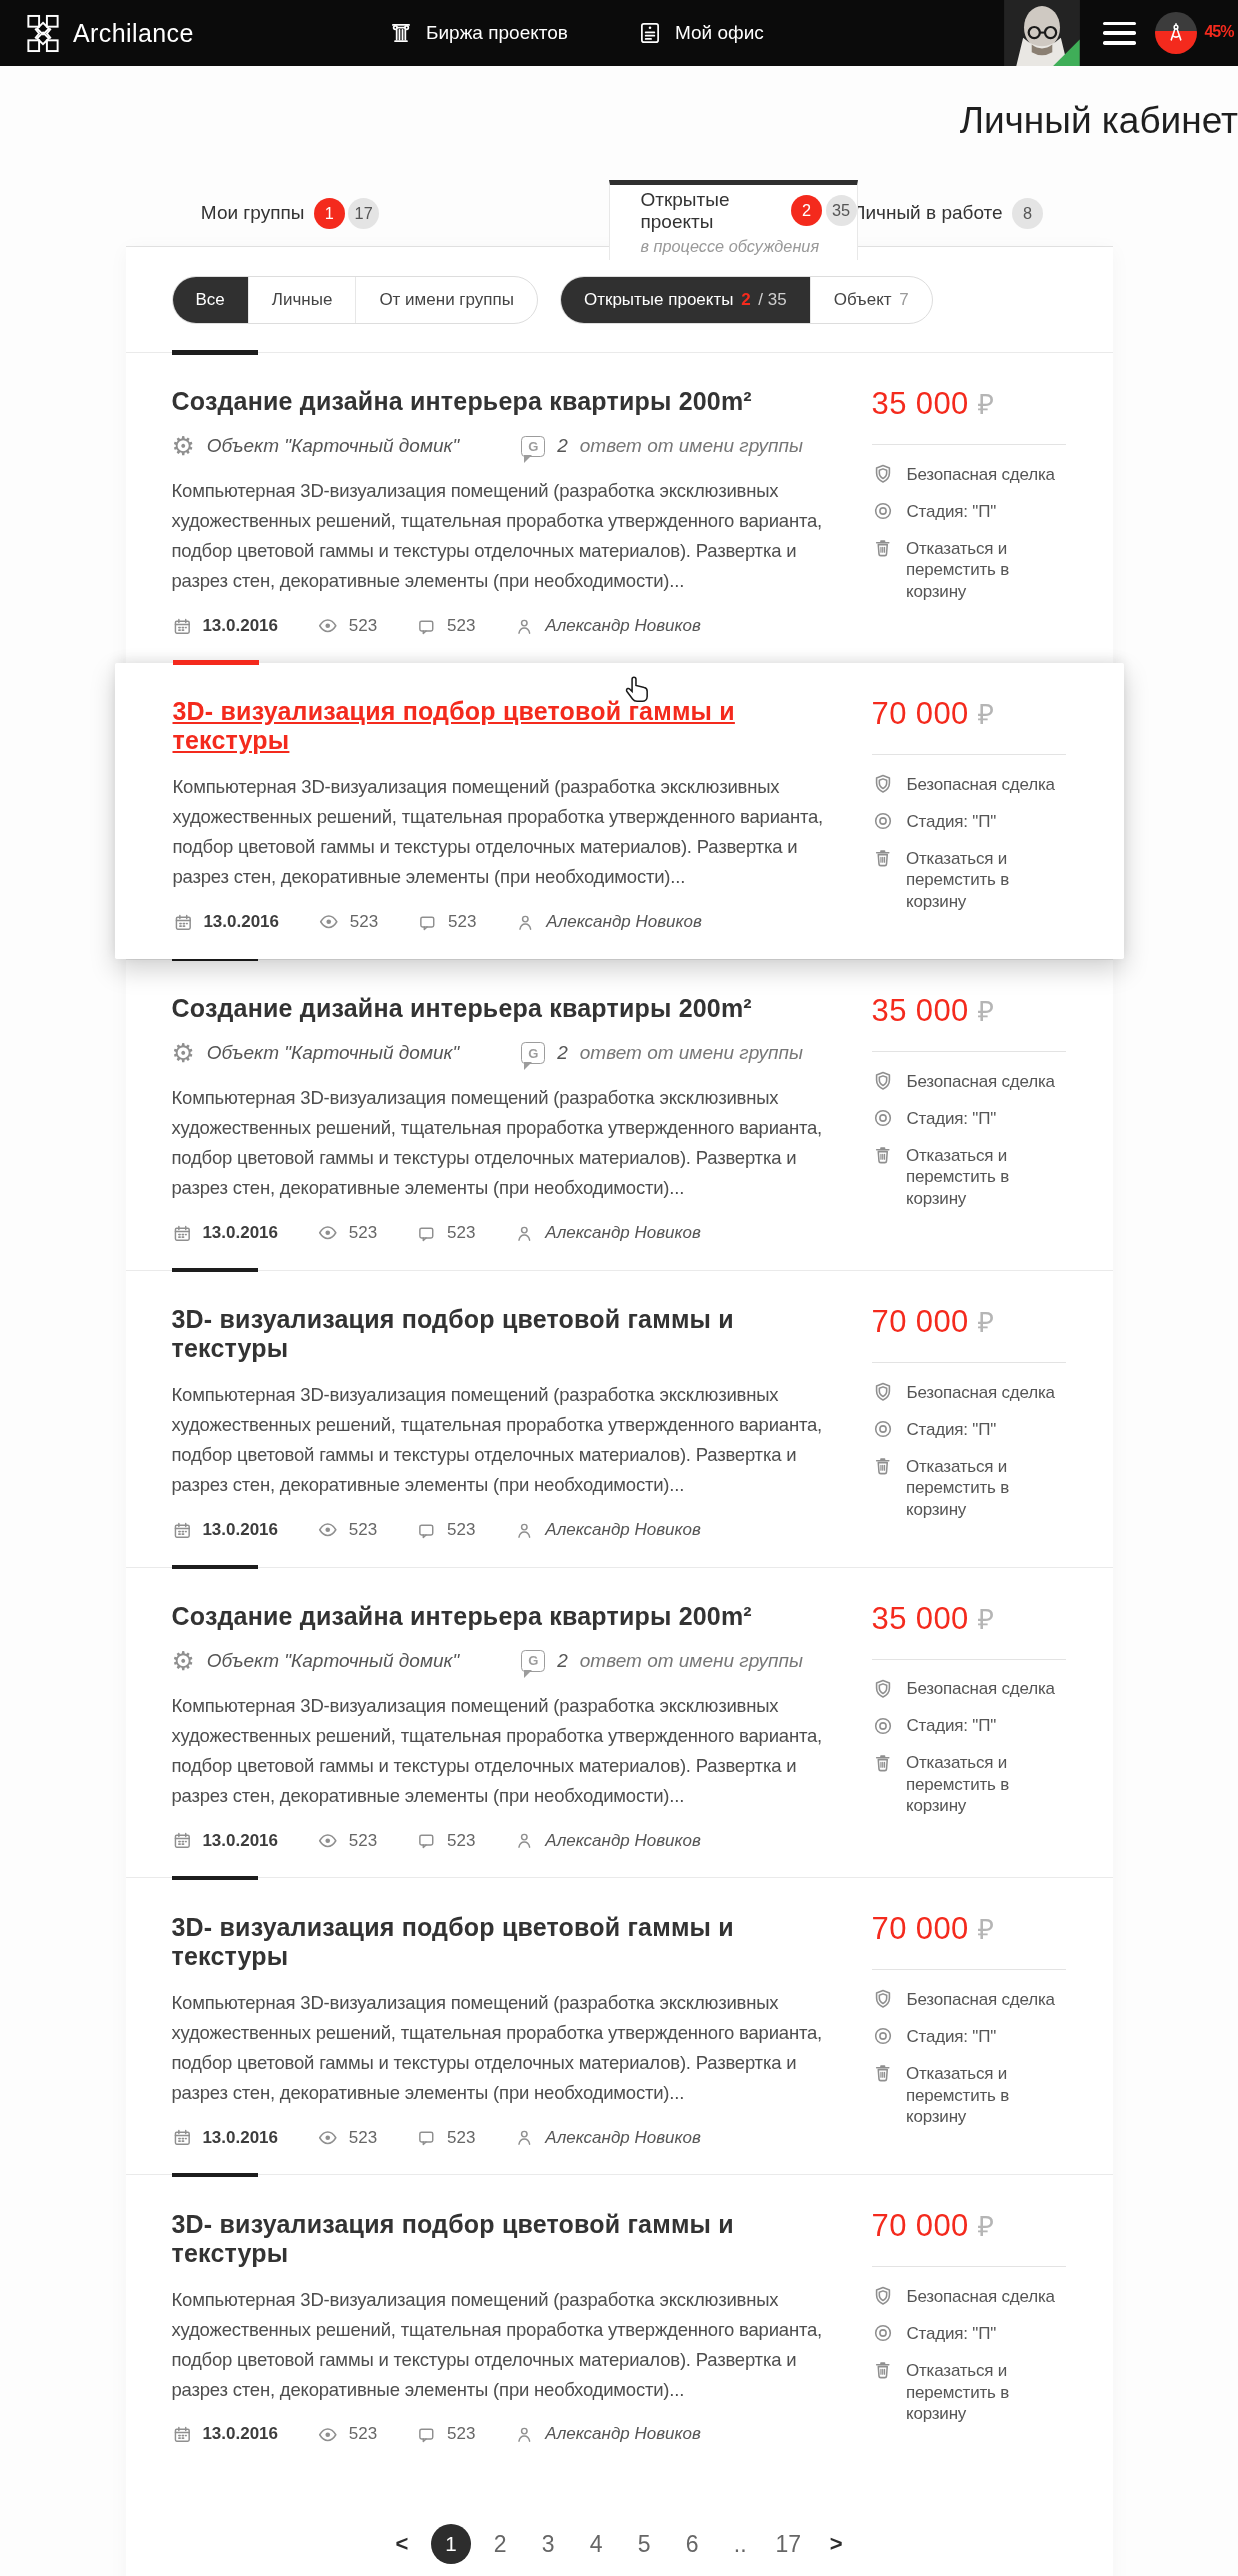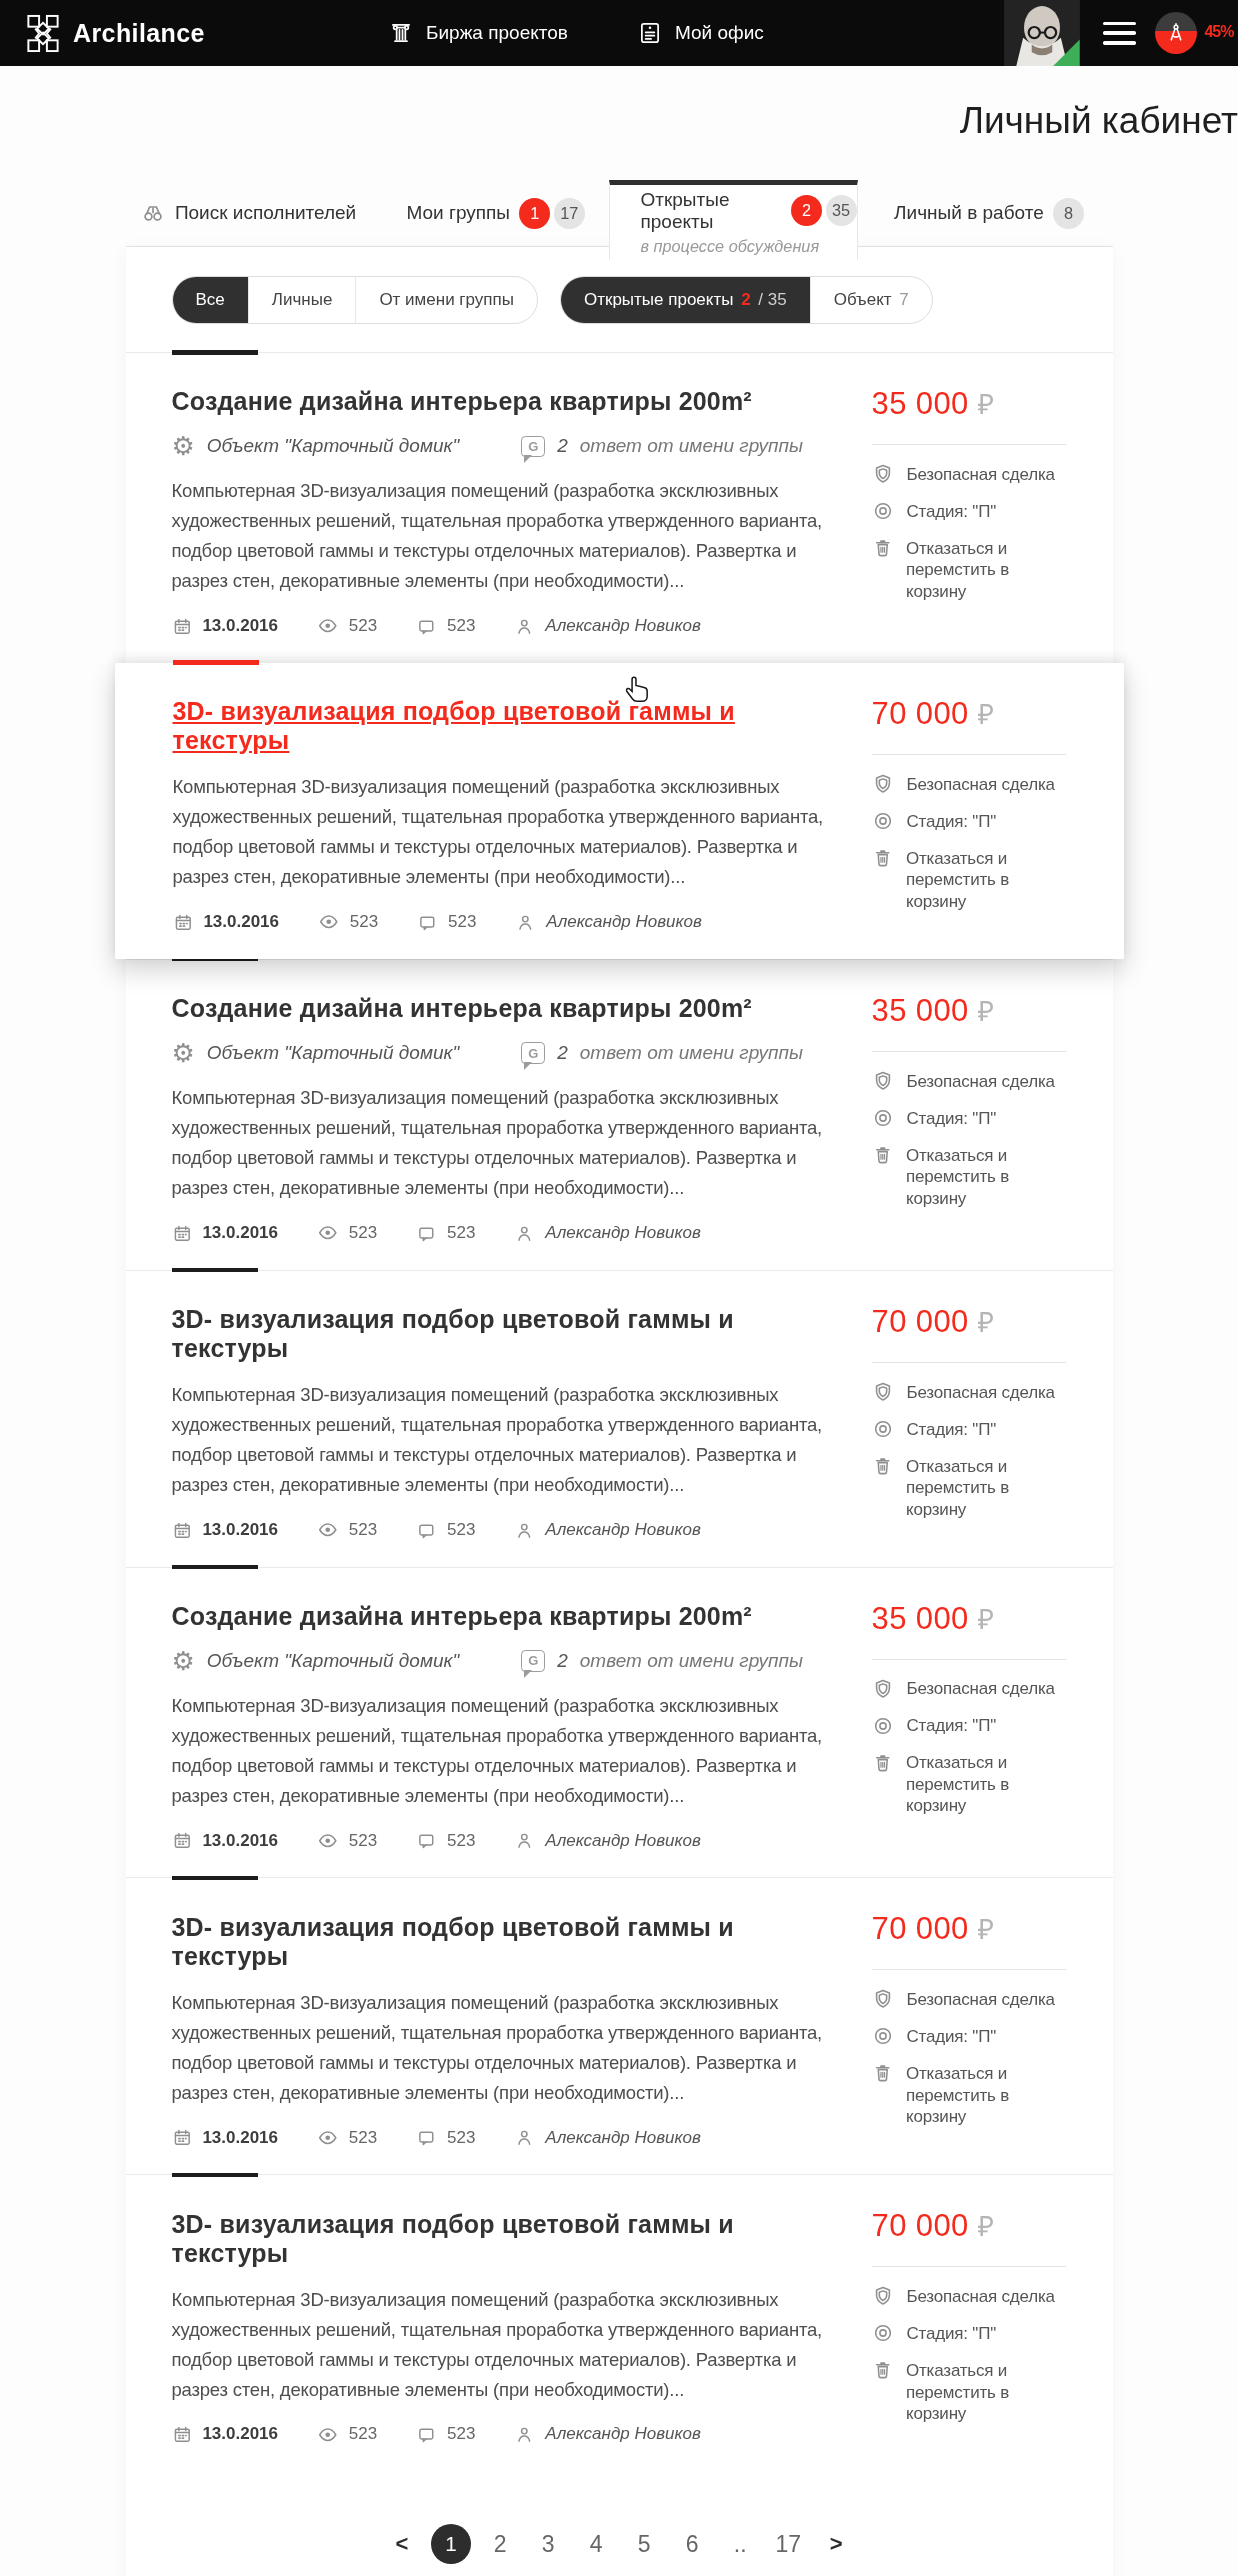--- a/index.html
+++ b/index.html
@@ -3,21 +3,21 @@
 <meta charset="utf-8">
 <style>
   *{box-sizing:border-box;margin:0;padding:0}
   html,body{width:1238px}
   body{min-height:2576px;background:#fdfdfd;font-family:"Liberation Sans",sans-serif;color:#333;position:relative;overflow:hidden}
   a{text-decoration:none;color:inherit;cursor:pointer}
 
   
   .topbar{height:66px;background:#0b0b0b;position:relative;display:flex;align-items:center}
   .brand{display:flex;align-items:center;gap:13px;margin-left:26px;color:#fff}
-  .brand-name{font-size:25px;font-weight:bold;letter-spacing:0.4px;color:#fff}
+  .brand-name{font-size:25px;font-weight:normal;letter-spacing:0.4px;color:#fff}
   .nav-item{position:absolute;top:0;height:100%;display:flex;align-items:center;gap:12px;color:#fff;font-size:19px}
   .nav-1{left:388px}.nav-2{left:637px}
   .avatar{position:absolute;right:158px;top:0;width:76px;height:66px;overflow:hidden;background:#1c1c1c}
   .burger{position:absolute;right:102px;top:21.5px;width:33px;display:flex;flex-direction:column;gap:6px;cursor:pointer}
   .burger i{display:block;height:3.9px;background:#fff;border-radius:1.7px}
   .pcircle{position:absolute;right:41px;top:12px;width:42px;height:42px;border-radius:50%;overflow:hidden;background:linear-gradient(#3c3c3c 0 46%,#f42a1d 46% 100%);display:flex;align-items:center;justify-content:center}
   .pct{position:absolute;right:4.3px;top:23px;color:#f42a1d;font-size:16px;font-weight:bold;letter-spacing:-0.9px}
 
   
   .page-title{padding:34px 0 38px;text-align:right;font-family:Liberation Sans, sans-serif;font-size:37px;color:#1f1f1f;font-weight:normal}
@@ -152,28 +152,20 @@
       <path d="M8.3 15.2 Q12 17.8 15.7 15.2"></path>
     </svg>
   </div>
   <span class="pct">45%</span>
 </header>
 
 <h1 class="page-title">Личный кабинет</h1>
 
 <div class="tabs">
   <div class="tab">
-    <svg width="24" height="24" viewBox="0 0 24 24" class="icon-stroke">
-      <circle cx="7.5" cy="15.5" r="3.4"></circle>
-        <circle cx="16.5" cy="15.5" r="3.4"></circle>
-      <path d="M5.8 12.6 L8.6 6 h6.8 l2.8 6.6 M12 7.5 v4"></path>
-    </svg>
-    <span>Поиск исполнителей</span>
-  </div>
-  <div class="tab">
     <span>Мои группы</span>
     <span class="badge red">1</span>
     <span class="badge gray">17</span>
   </div>
   <div class="tab-spacer"></div>
   <div class="tab">
     <span>Личный в работе</span>
     <span class="badge gray">8</span>
   </div>
 

